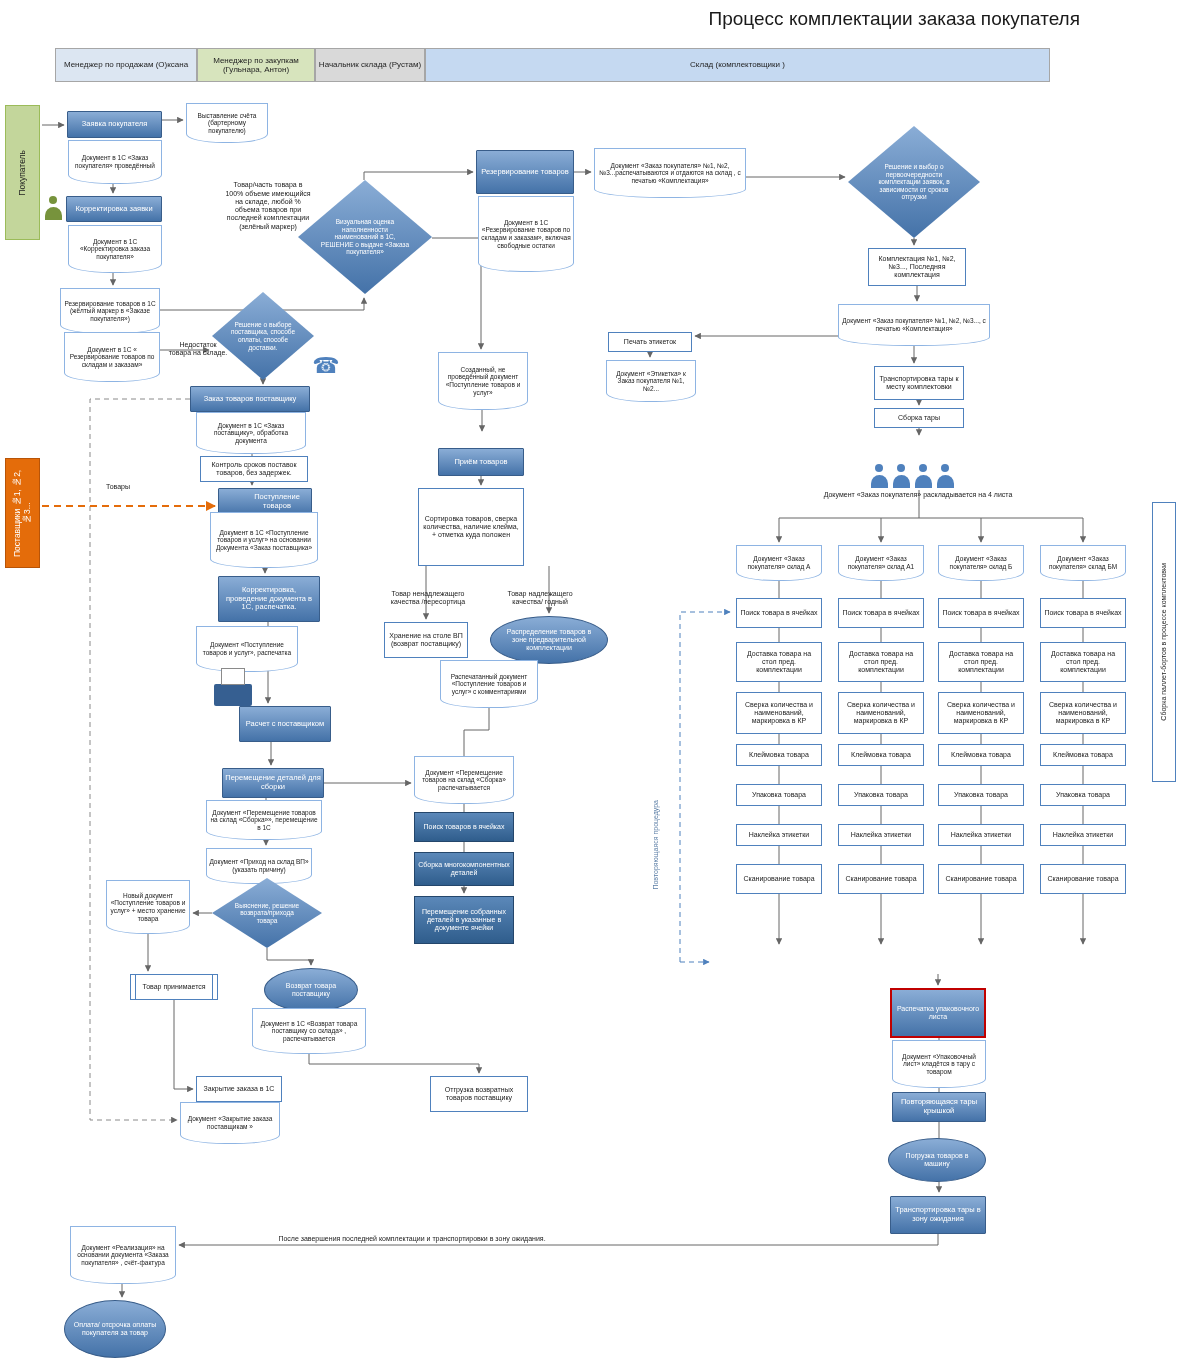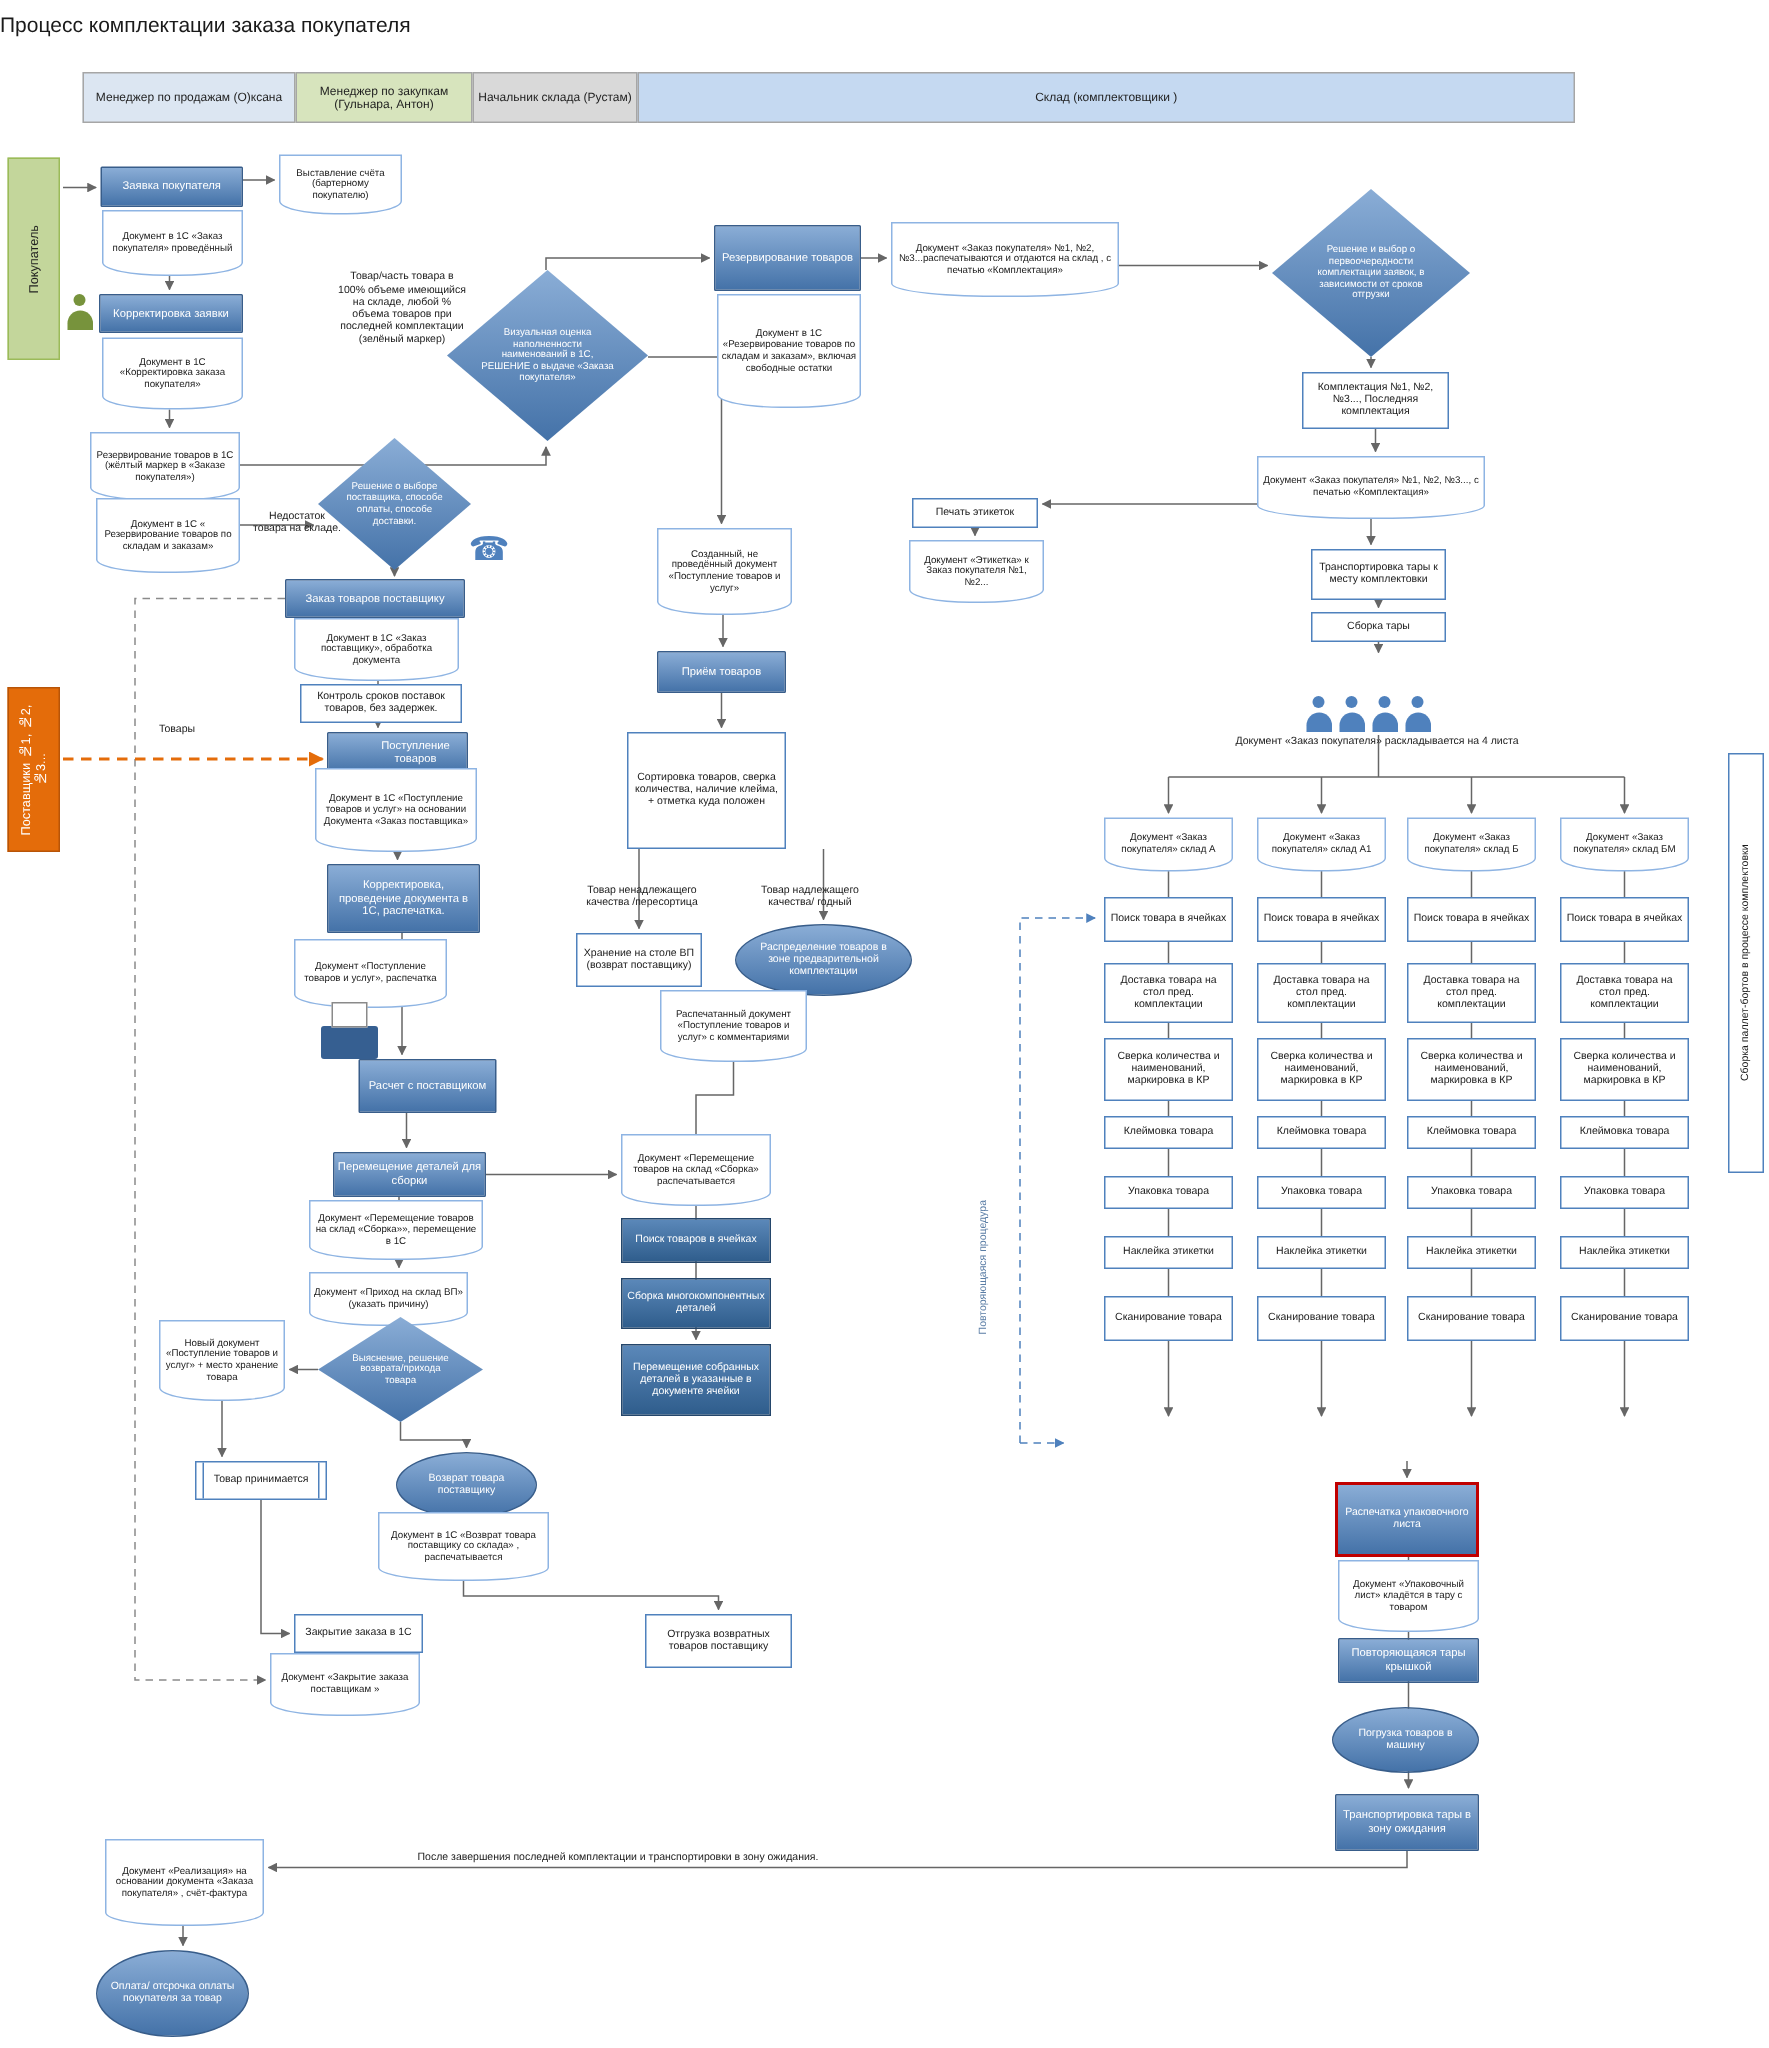--- a/index.html
+++ b/index.html
@@ -1,19 +1,19 @@
 <!DOCTYPE html>
 <html><head>
 <meta charset="utf-8">
 <style>
   html,body{margin:0;padding:0;background:#fff;font-family:"Liberation Sans",sans-serif;}
   #stage{position:relative;width:1179px;height:1365px;background:#fff;overflow:hidden;}
   #edges{position:absolute;left:0;top:0;z-index:0;}
-  h1[data-name="page-title"]{position:absolute;left:0;top:8px;width:1080px;text-align:left;
-    font-size:14px;font-weight:400;color:#1a1a1a;margin:0;z-index:2;}
+  h1[data-name="page-title"]{position:absolute;left:0;top:8px;width:1080px;text-align:right;
+    font-size:19px;font-weight:400;color:#1a1a1a;margin:0;z-index:2;}
   .node{position:absolute;z-index:1;display:flex;align-items:center;justify-content:center;
     text-align:center;box-sizing:border-box;font-size:7px;line-height:1.18;color:#1a1a1a;}
   .node .txt{display:block;padding:1px 2px;}
   
   .lane{border:1px solid #a6a6a6;font-size:8px;color:#1f1f1f;}
   .lane-sales{background:#dce6f2;}
   .lane-purch{background:#d7e4bd;}
   .lane-wh{background:#d9d9d9;}
   .lane-pick{background:#c5d9f1;}
   
@@ -278,21 +278,21 @@
       <span class="person" data-name="person-icon"></span>
       <span class="person" data-name="person-icon"></span>
       <span class="person" data-name="person-icon"></span>
     </div>
     <div class="node text" data-name="note-split-4-sheets" style="left: 818px; top: 489px; width: 200px; height: 13px;">
       <span class="txt" data-name="note-split-4-sheets-label">Документ «Заказ покупателя» раскладывается на 4 листа</span>
     </div>
     <div class="node doc" data-name="doc-created-not-posted" style="left: 438px; top: 352px; width: 90px; height: 58px;">
       <span class="txt" data-name="doc-created-not-posted-label">Созданный, не проведённый документ «Поступление товаров и услуг»</span>
     </div>
-    <div class="node blue" data-name="task-accept-goods" style="left: 438px; top: 434px; width: 86px; height: 28px;">
+    <div class="node blue" data-name="task-accept-goods" style="left: 438px; top: 448px; width: 86px; height: 28px;">
       <span class="txt" data-name="task-accept-goods-label">Приём товаров</span>
     </div>
     <div class="node white" data-name="task-sort-goods" style="left: 418px; top: 488px; width: 106px; height: 78px;">
       <span class="txt" data-name="task-sort-goods-label">Сортировка товаров, сверка количества, наличие клейма, + отметка куда положен</span>
     </div>
     <div class="node text" data-name="note-bad-quality" style="left: 386px; top: 582px; width: 84px; height: 32px;">
       <span class="txt" data-name="note-bad-quality-label">Товар ненадлежащего качества /пересортица</span>
     </div>
     <div class="node text" data-name="note-good-quality" style="left: 500px; top: 582px; width: 80px; height: 32px;">
       <span class="txt" data-name="note-good-quality-label">Товар надлежащего качества/ годный</span>

